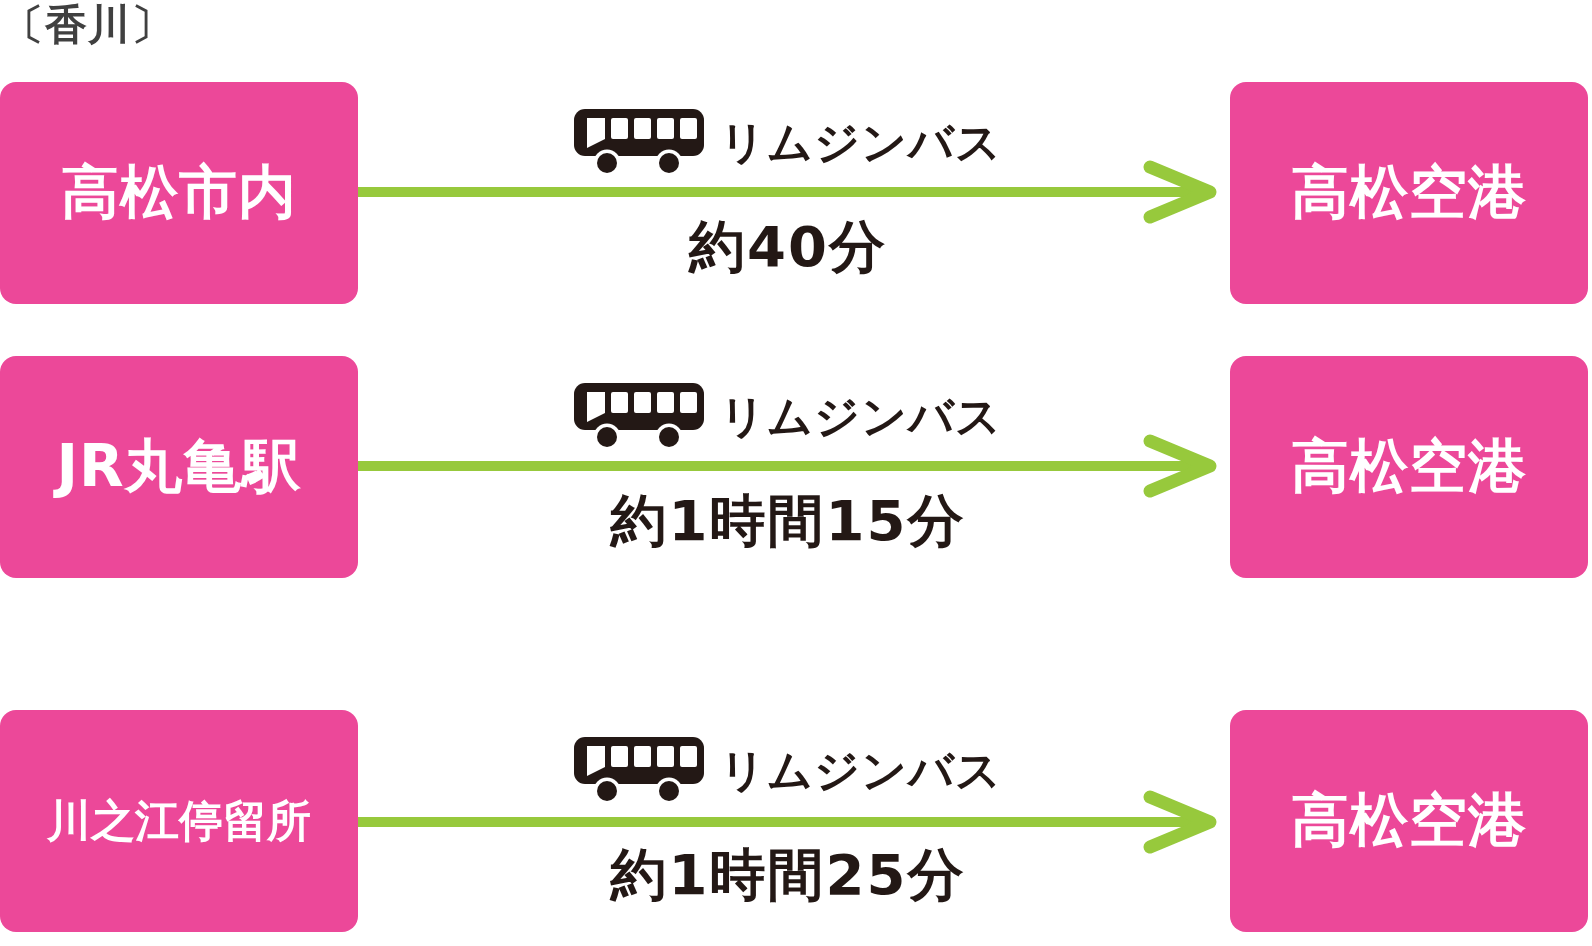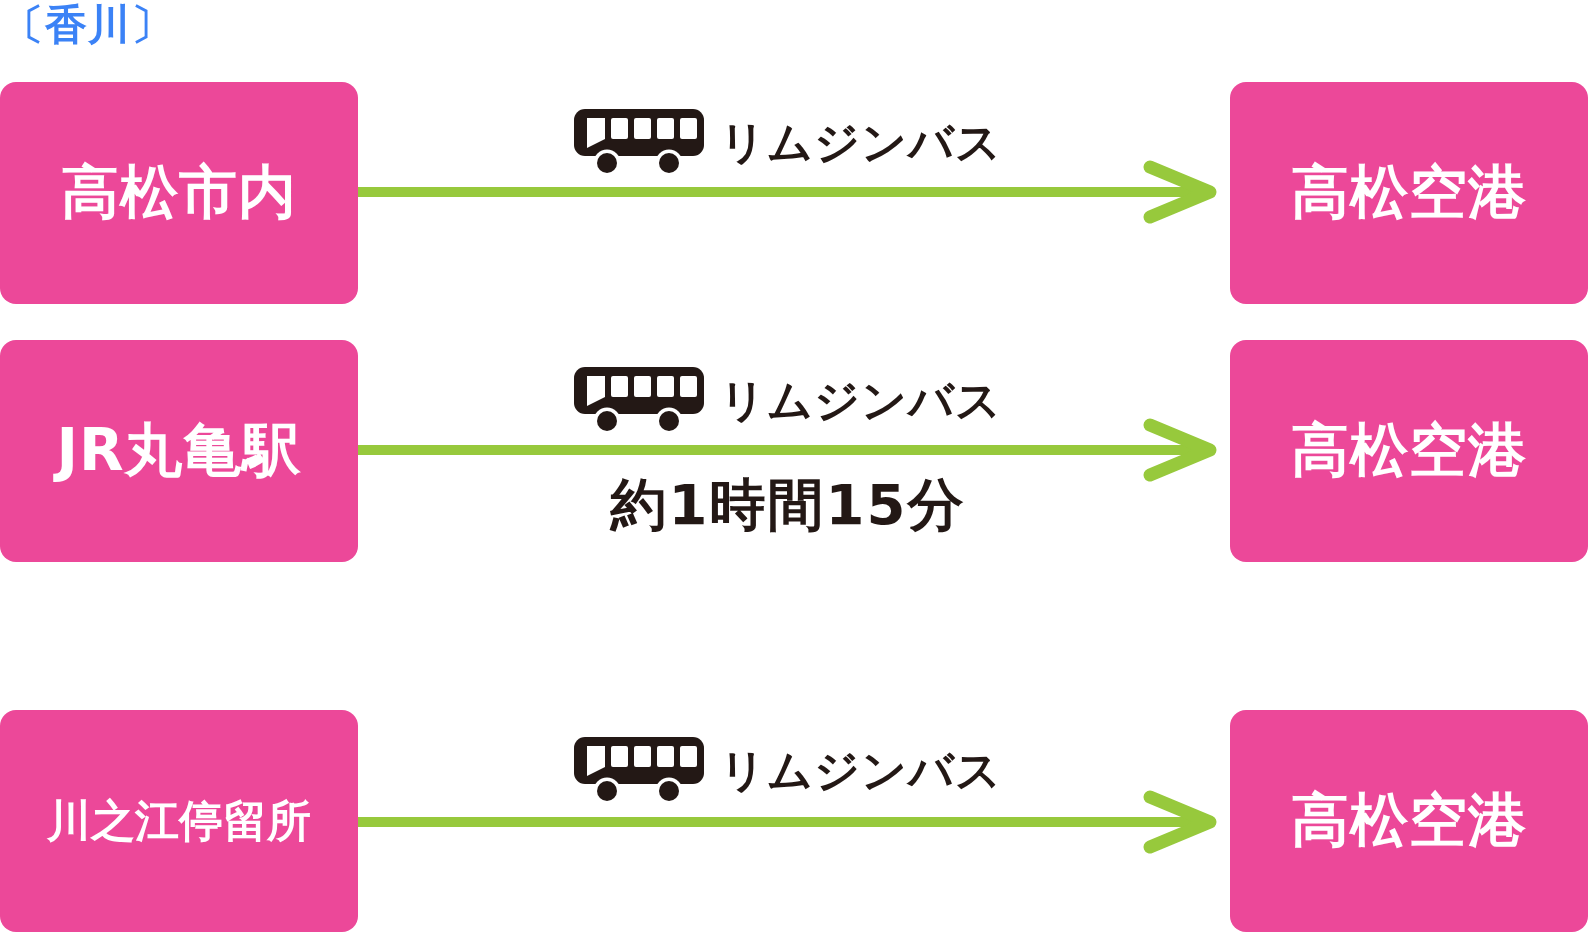--- a/index.html
+++ b/index.html
@@ -11,36 +11,36 @@
     background: #ffffff;
     overflow: hidden;
     font-family: "DejaVu Sans", "Liberation Sans", sans-serif;
     color: #231815;
   }
   .section-label {
     position: absolute;
     left: 2px;
     font-size: 42px;
     font-weight: 700;
-    color: #3b82f6;
+    color: #404040;
     letter-spacing: 1px;
     line-height: 1.1;
     white-space: nowrap;
   }
   .section-label.first  { top: 2px; }
   .section-label.second { top: 620px; }
 
   .route-row {
     position: absolute;
     left: 0;
     width: 1592px;
     height: 222px;
   }
   .route-row.r1 { top: 82px; }
-  .route-row.r2 { top: 340px; }
+  .route-row.r2 { top: 356px; }
   .route-row.r3 { top: 710px; }
 
   .node {
     position: absolute;
     top: 0;
     height: 222px;
     width: 358px;
     background: #ec4899;
     border-radius: 16px;
     display: flex;
@@ -119,20 +119,21 @@
         <rect x="60" y="9" width="17" height="21" rx="2" fill="#ffffff"></rect>
         <rect x="83" y="9" width="17" height="21" rx="2" fill="#ffffff"></rect>
         <rect x="106" y="9" width="17" height="21" rx="2" fill="#ffffff"></rect>
         <circle cx="33" cy="54" r="13.5" fill="#ffffff"></circle>
         <circle cx="33" cy="54" r="10" fill="#231815"></circle>
         <circle cx="95" cy="54" r="13.5" fill="#ffffff"></circle>
         <circle cx="95" cy="54" r="10" fill="#231815"></circle>
       </svg>
       <span class="mode-label">リムジンバス</span>
     </div>
+    <div class="duration">約40分</div>
     <div class="node dest">
       <span>高松空港</span>
     </div>
   </div>
 
   <div class="route-row r2">
     <svg class="arrow-svg" viewBox="0 0 1592 222" xmlns="http://www.w3.org/2000/svg" aria-hidden="true">
       <line x1="358" y1="110" x2="1196" y2="110" stroke="#97C93C" stroke-width="10"></line>
       <polyline points="1150,85 1210,110 1150,135" fill="none" stroke="#97C93C" stroke-width="13" stroke-linecap="round" stroke-linejoin="round"></polyline>
     </svg>
@@ -177,18 +178,19 @@
         <rect x="60" y="9" width="17" height="21" rx="2" fill="#ffffff"></rect>
         <rect x="83" y="9" width="17" height="21" rx="2" fill="#ffffff"></rect>
         <rect x="106" y="9" width="17" height="21" rx="2" fill="#ffffff"></rect>
         <circle cx="33" cy="54" r="13.5" fill="#ffffff"></circle>
         <circle cx="33" cy="54" r="10" fill="#231815"></circle>
         <circle cx="95" cy="54" r="13.5" fill="#ffffff"></circle>
         <circle cx="95" cy="54" r="10" fill="#231815"></circle>
       </svg>
       <span class="mode-label">リムジンバス</span>
     </div>
+    <div class="duration">約1時間25分</div>
     <div class="node dest">
       <span>高松空港</span>
     </div>
   </div>
 
 </div>
 
 </body></html>

